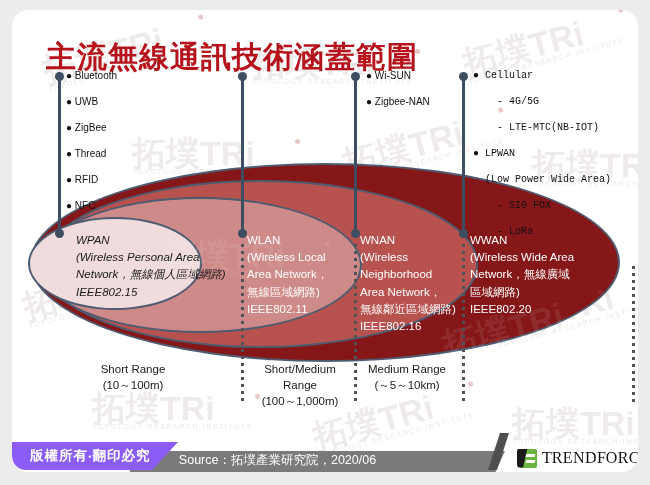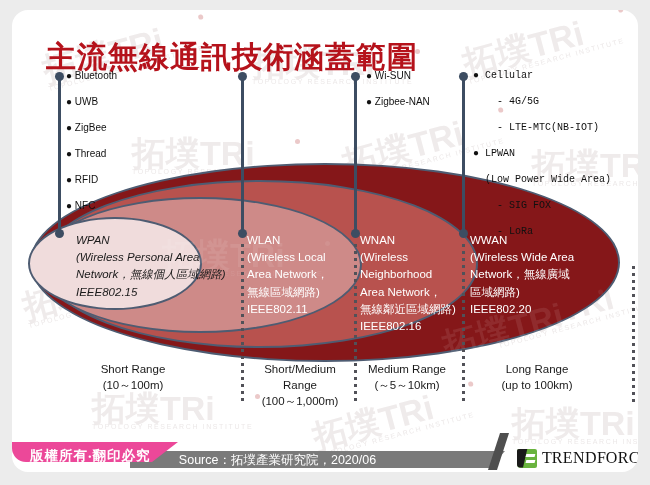--- a/index.html
+++ b/index.html
@@ -67,25 +67,25 @@
   .dot-2 { left:341.5px; top:234px; height:158px; }
   .dot-3 { left:449.5px; top:234px; height:158px; }
   .dot-4 { left:619.5px; top:256px; height:136px; }
 
   
   .range { position:absolute; top:351px; width:120px; z-index:3; text-align:center;
     font-size:11.5px; line-height:16px; color:#1A1A1A; white-space:pre-line; }
   .range-1 { left:61px; } .range-2 { left:228px; } .range-3 { left:335px; } .range-4 { left:465px; }
 
   
-  .f-gray { position:absolute; left:118px; top:441px; width:375px; height:17px; background:#7A7A7A;
+  .f-gray { position:absolute; left:118px; top:441px; width:375px; height:33px; background:#7A7A7A;
     clip-path:polygon(0 0,100% 0,calc(100% - 15px) 100%,0 100%); z-index:4; }
   .f-source { position:absolute; left:40px; top:0; width:215px; text-align:center;
     line-height:19px; color:#FFFFFF; font-size:12.5px; }
-  .f-black { position:absolute; left:0; top:432px; width:166px; height:20px; background:#ec4899;
+  .f-black { position:absolute; left:0; top:432px; width:166px; height:28px; background:#8b5cf6;
     clip-path:polygon(0 0,166px 0,140px 100%,0 100%); border-radius:0 0 0 14px; z-index:5; }
   .f-copy { display:block; line-height:28px; padding-left:18px; color:#FFFFFF;
     font-size:13.5px; font-weight:bold; letter-spacing:1px; }
   .f-sliver { position:absolute; left:476px; top:423px; width:9px; height:37px; background:#4F4F4F;
     transform:skewX(-18deg); transform-origin:bottom left; z-index:4; }
   .f-logo { position:absolute; left:505px; top:438px; height:20px; z-index:5;
     display:flex; align-items:center; gap:5px; }
   .tf-icon { position:relative; width:20px; height:19px; background:#69B33E;
     border-radius:2px 2px 2px 4px; overflow:hidden; flex:0 0 auto; }
   .tf-icon-black { position:absolute; top:0; left:0; width:100%; height:100%; background:#1A1A1A;
@@ -224,22 +224,20 @@
     <div class="dotline dot-3"></div>
     <div class="dotline dot-4"></div>
 
     <div class="range range-1">Short Range
 (10～100m)</div>
     <div class="range range-2">Short/Medium
 Range
 (100～1,000m)</div>
     <div class="range range-3">Medium Range
 (～5～10km)</div>
-    <div class="range range-4">Long Range
-(up to 100km)</div>
 
     <div class="f-gray">
       <span class="f-source">Source：拓墣產業研究院，2020/06</span>
     </div>
     <div class="f-black">
       <span class="f-copy">版權所有‧翻印必究</span>
     </div>
     <div class="f-sliver"></div>
     <div class="f-logo">
       <span class="tf-icon">

